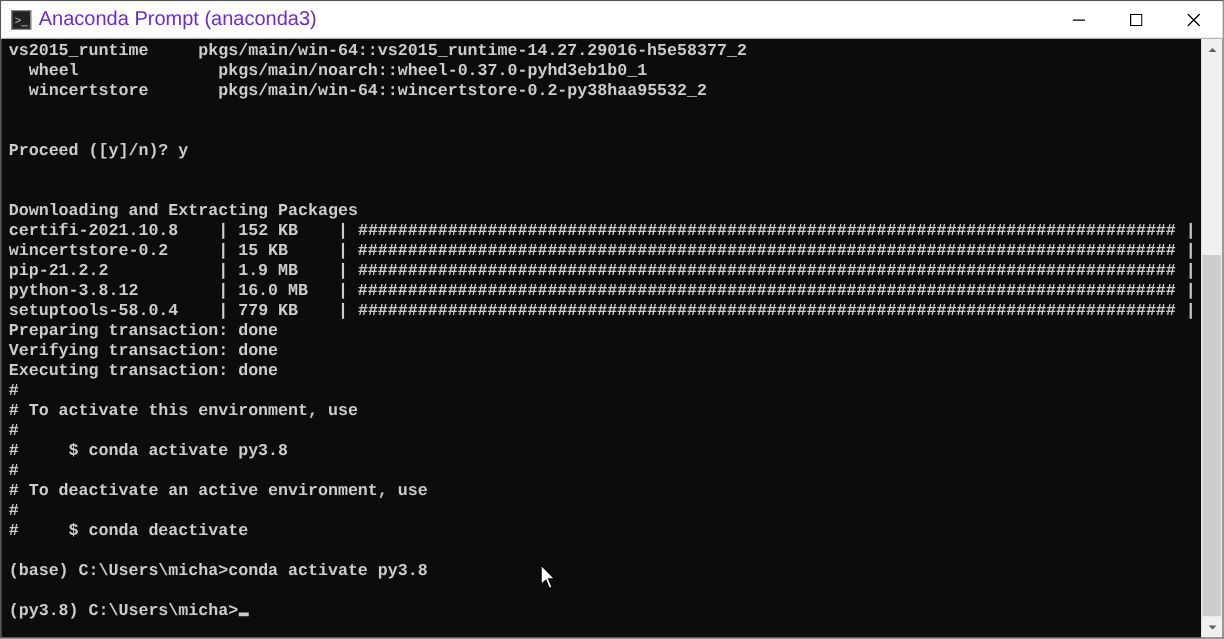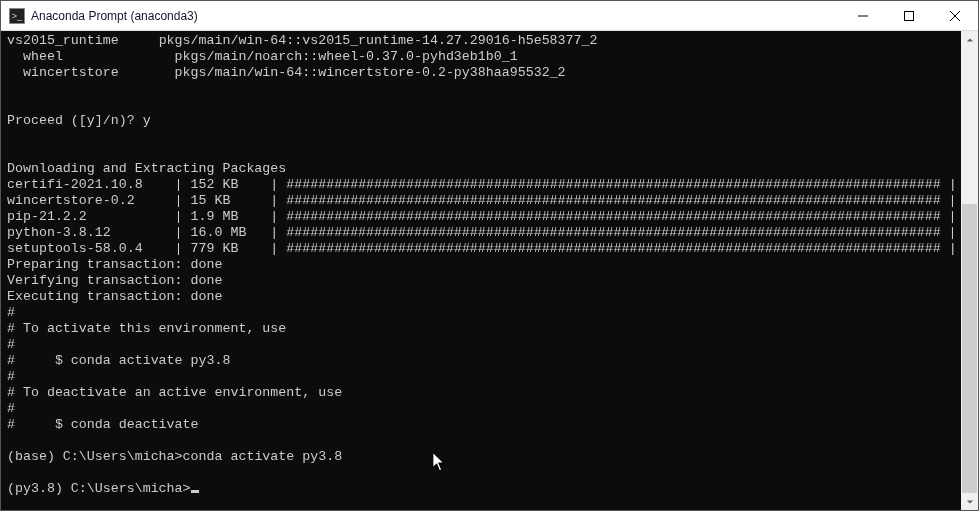--- a/index.html
+++ b/index.html
@@ -30,22 +30,22 @@
   .titlebar .icon {
     width: 16px; height: 16px;
     margin: 0 6px 0 8px;
     background: #222;
     border: 1px solid #888;
     display: flex; align-items: center; justify-content: center;
     font-size: 9px; color: #ccc;
   }
   .titlebar .title {
     flex: 1;
-    font-size: 12px;
-    color: #0f172a;
+    font-size: 16px;
+    color: #6d28d9;
   }
   .titlebar .wbuttons { display: flex; height: 100%; }
   .titlebar .wbtn {
     width: 46px; height: 100%;
     display: flex; align-items: center; justify-content: center;
     font-size: 12px; color: #000;
   }
   .titlebar .wbtn svg { width: 10px; height: 10px; stroke: #000; stroke-width: 1; fill: none; }
 
   .content-wrap {
@@ -56,20 +56,21 @@
   }
   .terminal {
     flex: 1;
     padding: 2px 6px 2px 6px;
     font-family: Consolas, "Courier New", monospace;
     font-size: 13.3px;
     line-height: 16px;
     color: #cccccc;
     white-space: pre;
     overflow: hidden;
+    font-weight: bold;
   }
   .scrollbar {
     width: 17px;
     background: #f0f0f0;
     display: flex; flex-direction: column;
   }
   .scrollbar .sbtn {
     height: 17px;
     background: #f0f0f0;
     display: flex; align-items: center; justify-content: center;

